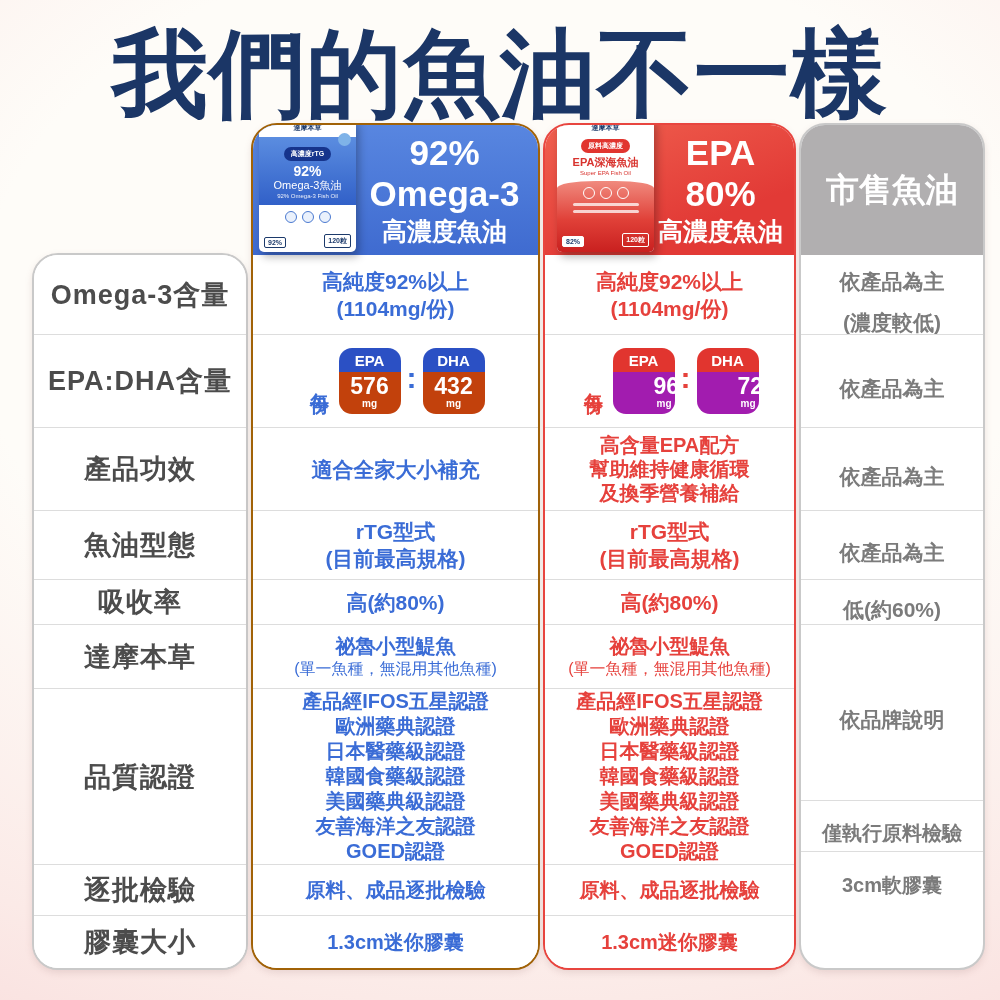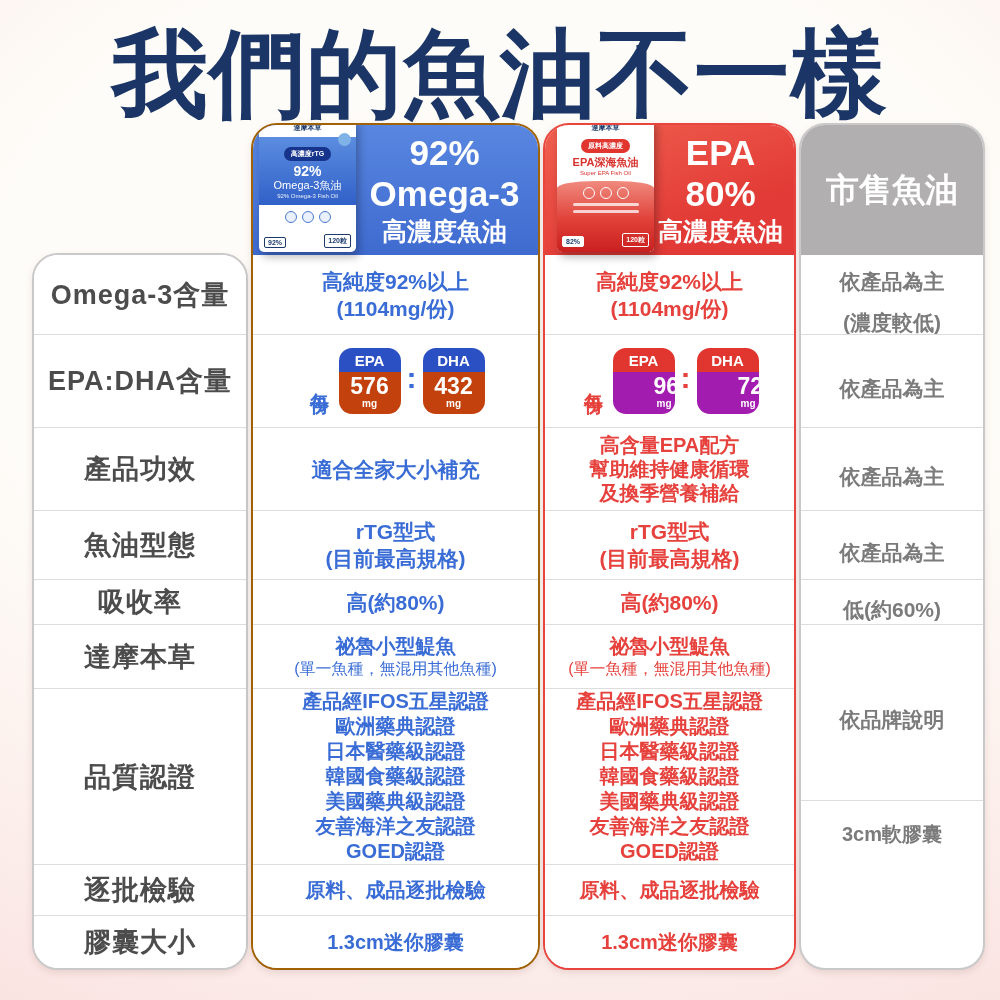--- a/index.html
+++ b/index.html
@@ -281,18 +281,21 @@
     </div>
     <div class="crow r3">
       <div class="main">依產品為主</div>
     </div>
     <div class="crow r4">
       <div class="main">低(約60%)</div>
     </div>
     <div class="crow r6">
       <div class="main">依品牌說明</div>
     </div>
+    <div class="crow r7">
+      <div class="main2">僅執行原料檢驗</div>
+    </div>
     <div class="crow r8">
       <div class="main2">3cm軟膠囊</div>
     </div>
   </div>
 
 </div>
 
 </body></html>

